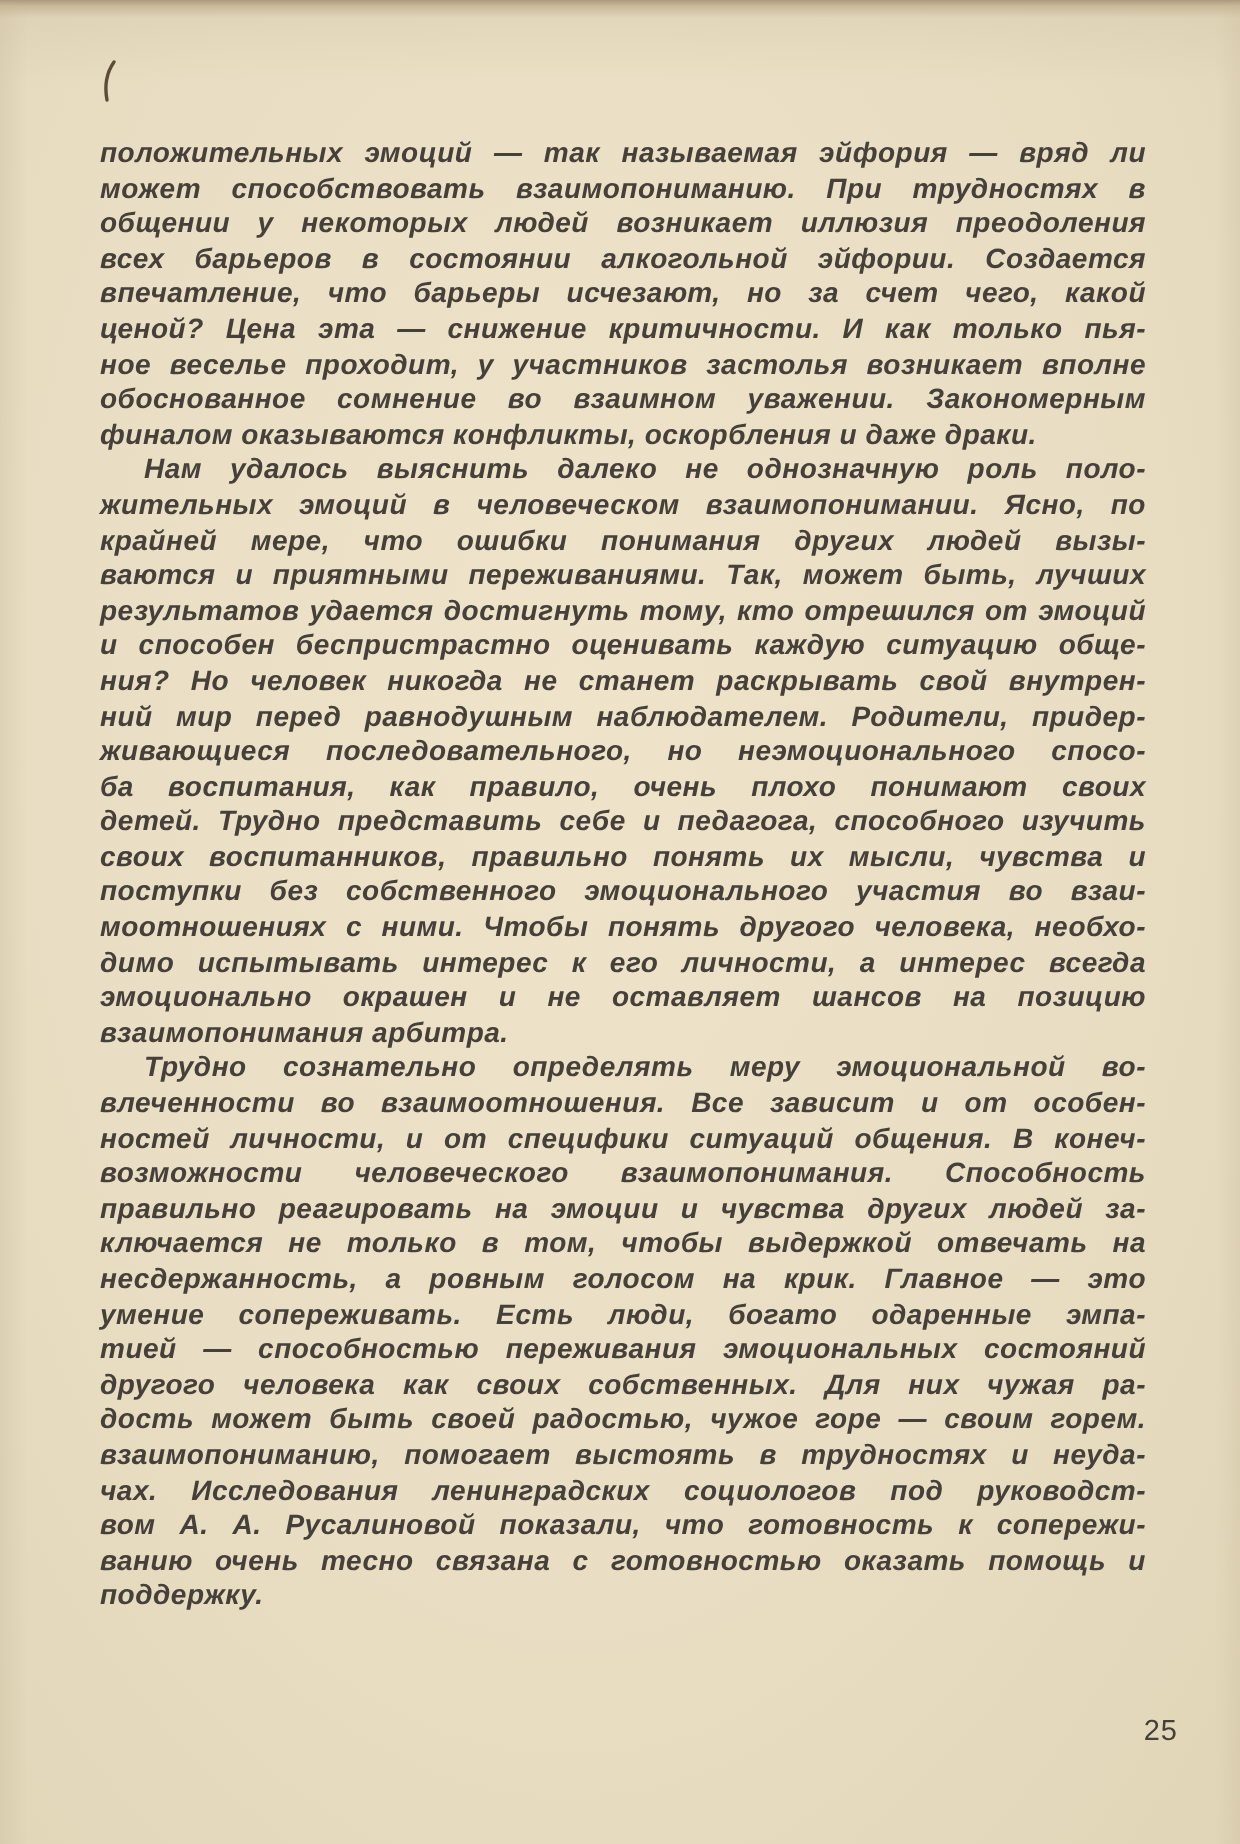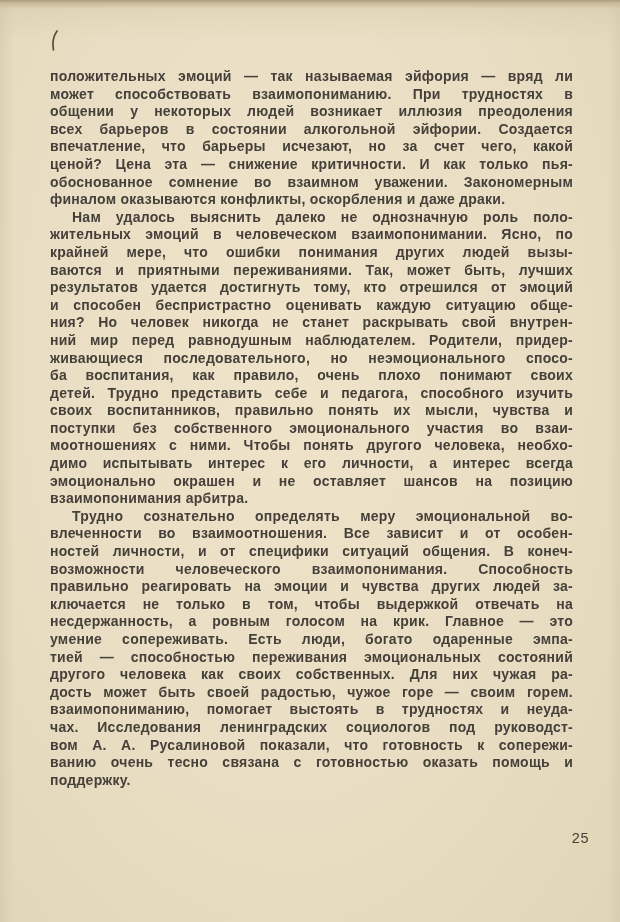--- a/index.html
+++ b/index.html
@@ -21,56 +21,57 @@
   .pen-mark {
     position: absolute; left: 47px; top: 29px;
     width: 14px; height: 24px;
   }
   .text-block {
     position: absolute; left: 50px; top: 68px; width: 523px;
     color: #46403a;
     font-size: 14px; font-weight: 700;
     letter-spacing: 0.25px;
   }
-  .paragraph { margin: 0; }
+  .paragraph { margin: 0; font-style: italic; }
   .line {
     height: 17.6px; line-height: 17.6px;
     white-space: nowrap;
     text-align: justify;
     text-align-last: justify;
     -moz-text-align-last: justify;
   }
   .line.indent { padding-left: 22px; }
   .line.para-last {
     text-align: center;
     text-align-last: left;
     -moz-text-align-last: left;
   }
   .page-number {
-    position: absolute; right: 31px; top: 830px;
+    position: absolute; right: 31px; top: 858px;
     color: #46403a; font-size: 14.5px; font-weight: 400;
     letter-spacing: 0.5px;
   }
 </style>
 </head>
 <body>
 
 <div class="paper">
   <svg class="pen-mark" viewBox="0 0 14 24" xmlns="http://www.w3.org/2000/svg">
     <path d="M10,2 C6.5,7 5,13 6.5,21" fill="none" stroke="#5d4d38" stroke-width="1.7" stroke-linecap="round"></path>
   </svg>
 
   <div class="text-block">
       <div class="paragraph">
         <div class="line">положительных эмоций — так называемая эйфория — вряд ли</div>
         <div class="line">может способствовать взаимопониманию. При трудностях в</div>
         <div class="line">общении у некоторых людей возникает иллюзия преодоления</div>
         <div class="line">всех барьеров в состоянии алкогольной эйфории. Создается</div>
         <div class="line">впечатление, что барьеры  исчезают, но за счет чего, какой</div>
         <div class="line">ценой? Цена эта — снижение критичности. И как только пья-</div>
+        <div class="line">ное веселье проходит, у участников застолья возникает вполне</div>
         <div class="line">обоснованное сомнение во взаимном уважении. Закономерным</div>
         <div class="line para-last">финалом оказываются конфликты, оскорбления и даже драки.</div>
       </div>
       <div class="paragraph">
         <div class="line indent">Нам удалось выяснить далеко не однозначную роль поло-</div>
         <div class="line">жительных эмоций в человеческом взаимопонимании. Ясно, по</div>
         <div class="line">крайней мере, что ошибки понимания других людей вызы-</div>
         <div class="line">ваются и приятными переживаниями. Так, может быть, лучших</div>
         <div class="line">результатов удается достигнуть тому, кто отрешился от эмоций</div>
         <div class="line">и способен беспристрастно оценивать каждую ситуацию обще-</div>

